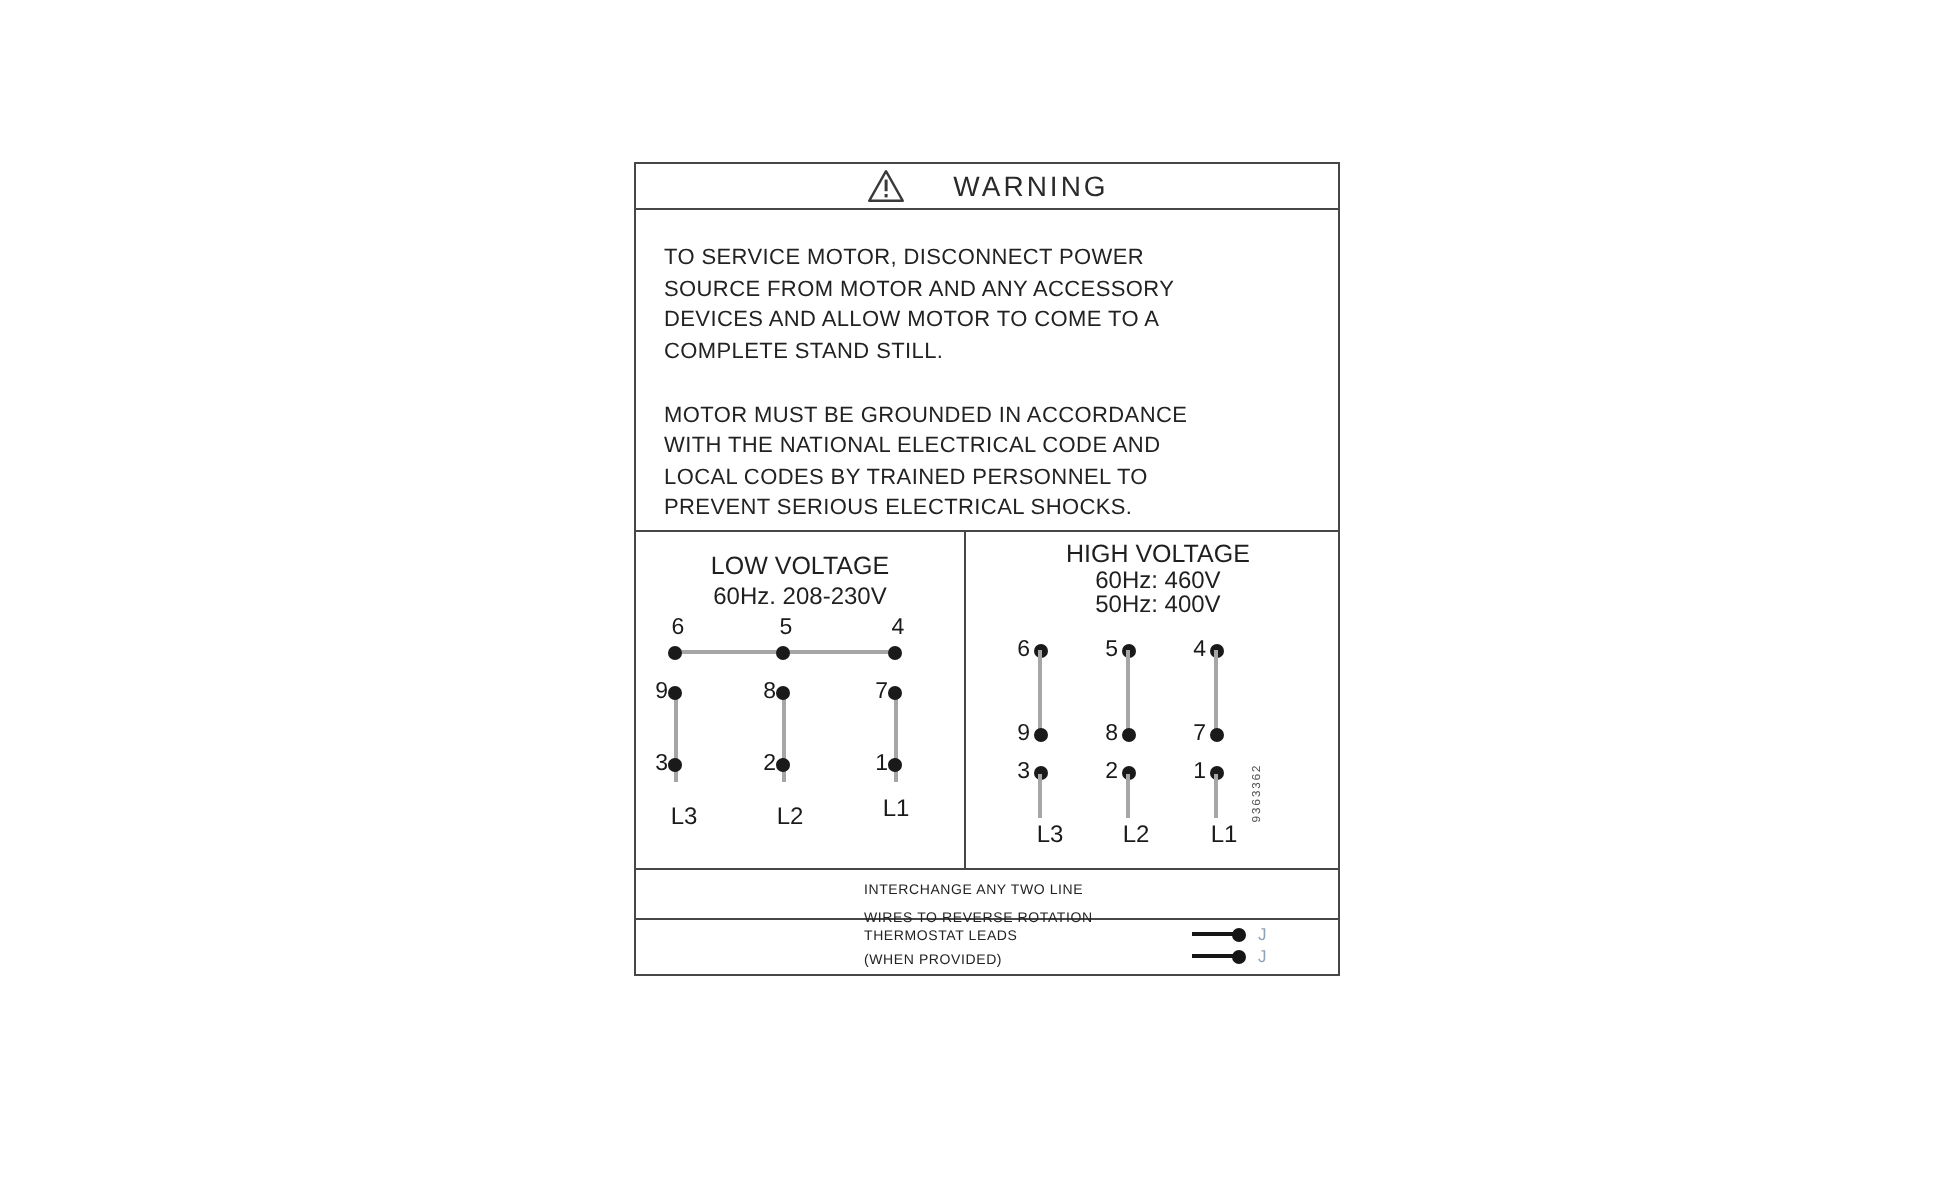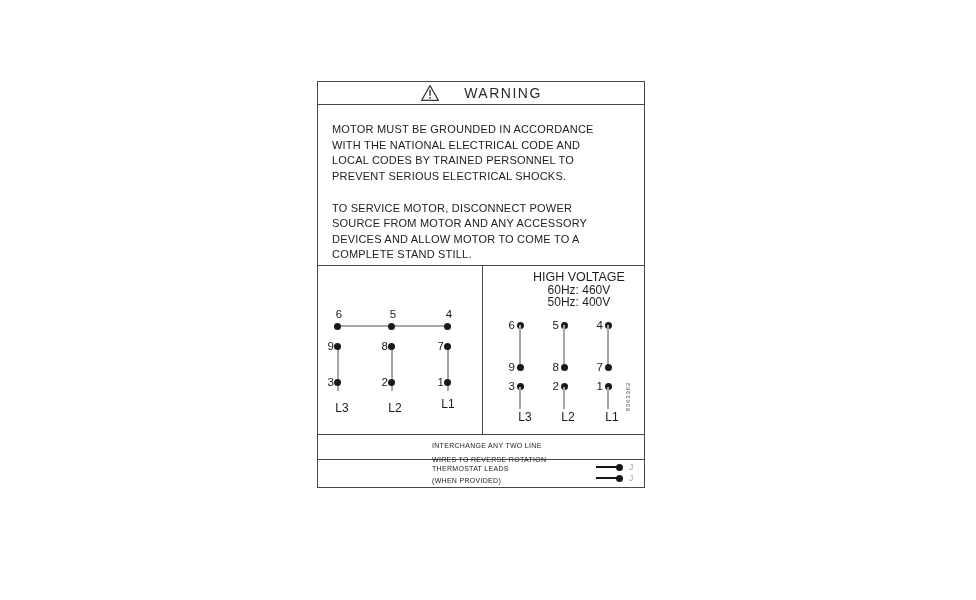--- a/index.html
+++ b/index.html
@@ -1,19 +1,19 @@
 <!DOCTYPE html>
 <html><head>
 <meta charset="utf-8">
 <style>
   * { margin:0; padding:0; box-sizing:border-box; }
   body { background:#ffffff; }
   .page { position:relative; width:976px; height:600px; background:#ffffff; overflow:hidden;
           font-family:"Liberation Sans", sans-serif; color:#1f1f1f; }
-  .label-box { position:absolute; left:317px; top:81px; width:328px; height:407px;
+  .label-box { position:absolute; left:317px; top:81px; width:353px; height:407px;
                border:1px solid #474747; background:#ffffff; display:flex; flex-direction:column; }
   .header { height:24px; border-bottom:1px solid #474747; display:flex; align-items:center;
             justify-content:center; gap:24px; }
   .header-title { font-size:14px; letter-spacing:1.5px; color:#2a2a2a; }
   .tri-icon { display:block; }
   .body { height:161px; border-bottom:1px solid #474747; padding:17px 10px 0 14px;
           font-size:11px; line-height:15.6px; letter-spacing:0.2px; color:#222; }
   .body p { white-space:pre-line; margin:0 0 16px 0; }
   .diagrams { height:175px; border-bottom:1px solid #474747; display:flex; }
   .panel { position:relative; width:164px; height:100%; }
@@ -52,33 +52,37 @@
     <div class="header">
       <svg class="tri-icon" width="20" height="18" viewBox="0 0 20 18">
         <path d="M10 1.6 L18.4 16.4 L1.6 16.4 Z" fill="none" stroke="#3a3a3a" stroke-width="1.2" stroke-linejoin="round"></path>
         <rect x="9.3" y="5.8" width="1.5" height="5.8" fill="#3a3a3a"></rect>
         <rect x="9.3" y="13" width="1.5" height="1.7" fill="#3a3a3a"></rect>
       </svg>
       <span class="header-title">WARNING</span>
     </div>
 
     <div class="body">
+      <p>TO SERVICE MOTOR, DISCONNECT POWER
+SOURCE FROM MOTOR AND ANY ACCESSORY
+DEVICES AND ALLOW MOTOR TO COME TO A
+COMPLETE STAND STILL.</p>
       <p>MOTOR MUST BE GROUNDED IN ACCORDANCE
 WITH THE NATIONAL ELECTRICAL CODE AND
 LOCAL CODES BY TRAINED PERSONNEL TO
 PREVENT SERIOUS ELECTRICAL SHOCKS.</p>
-      <p>TO SERVICE MOTOR, DISCONNECT POWER
-SOURCE FROM MOTOR AND ANY ACCESSORY
-DEVICES AND ALLOW MOTOR TO COME TO A
-COMPLETE STAND STILL.</p>
     </div>
 
     <div class="diagrams">
 
       <div class="panel lv">
+        <div class="lv-head">
+          <div class="t1">LOW VOLTAGE</div>
+          <div class="t2">60Hz. 208-230V</div>
+        </div>
 
         <span class="tnum above" style="left:13px; top:42px;">6</span>
         <span class="tnum above" style="left:67px; top:42px;">5</span>
         <span class="tnum above" style="left:123px; top:42px;">4</span>
 
         <div class="wire-h" style="left:20px; top:59px; width:110px;"></div>
         <div class="dot" style="left:16px; top:57px;"></div>
         <div class="dot" style="left:70px; top:57px;"></div>
         <div class="dot" style="left:126px; top:57px;"></div>
 

